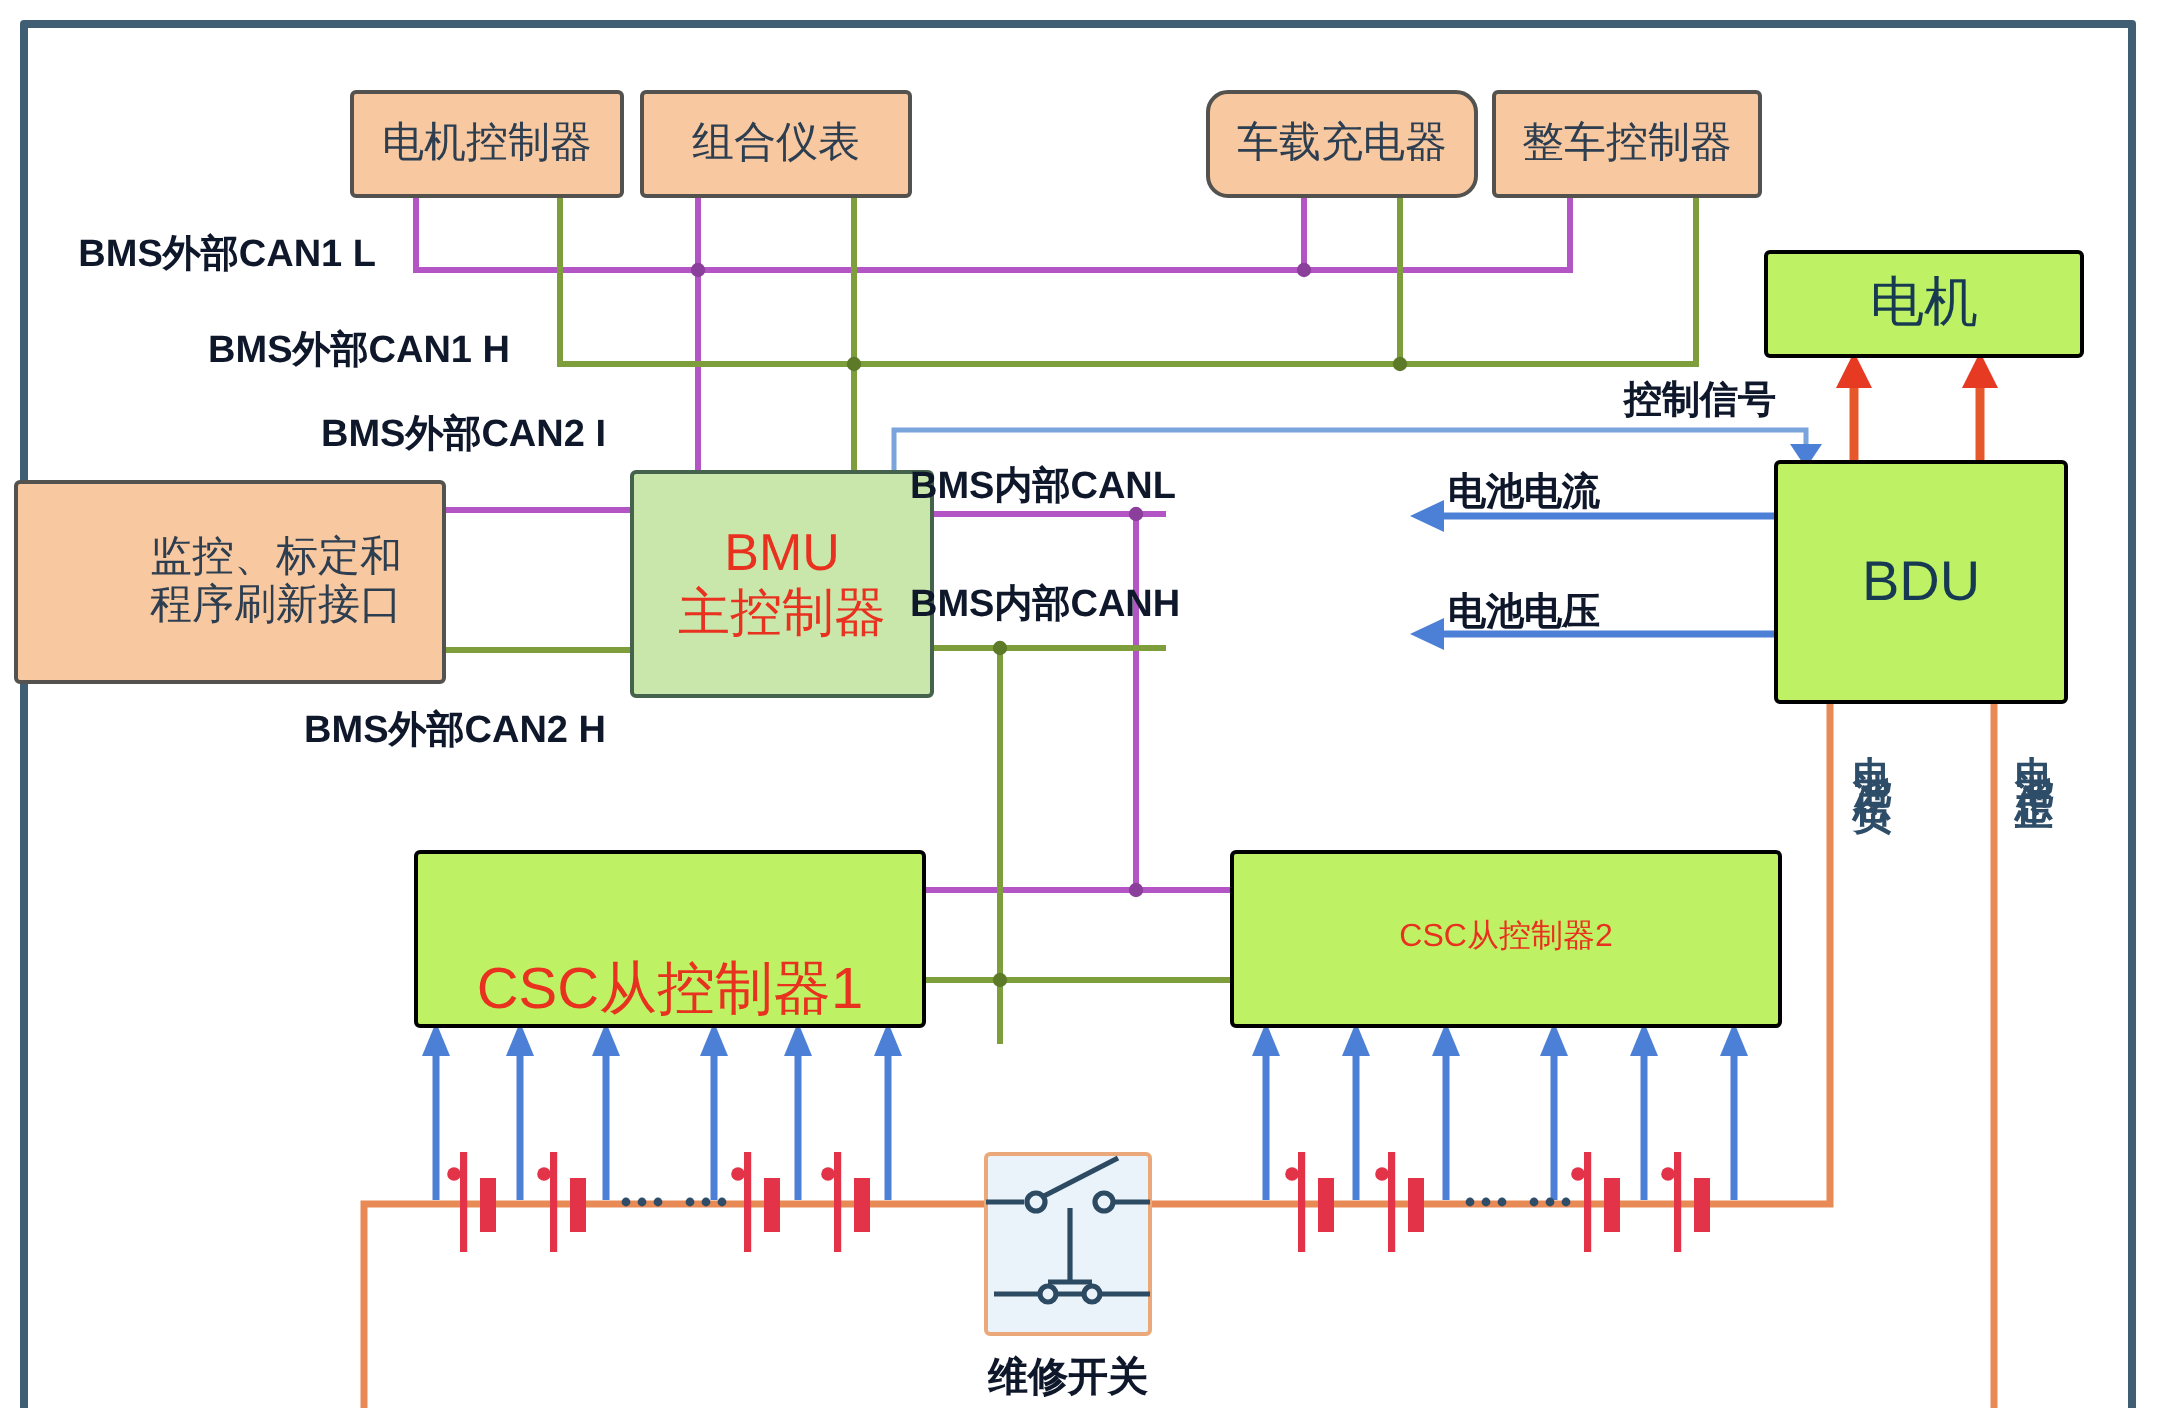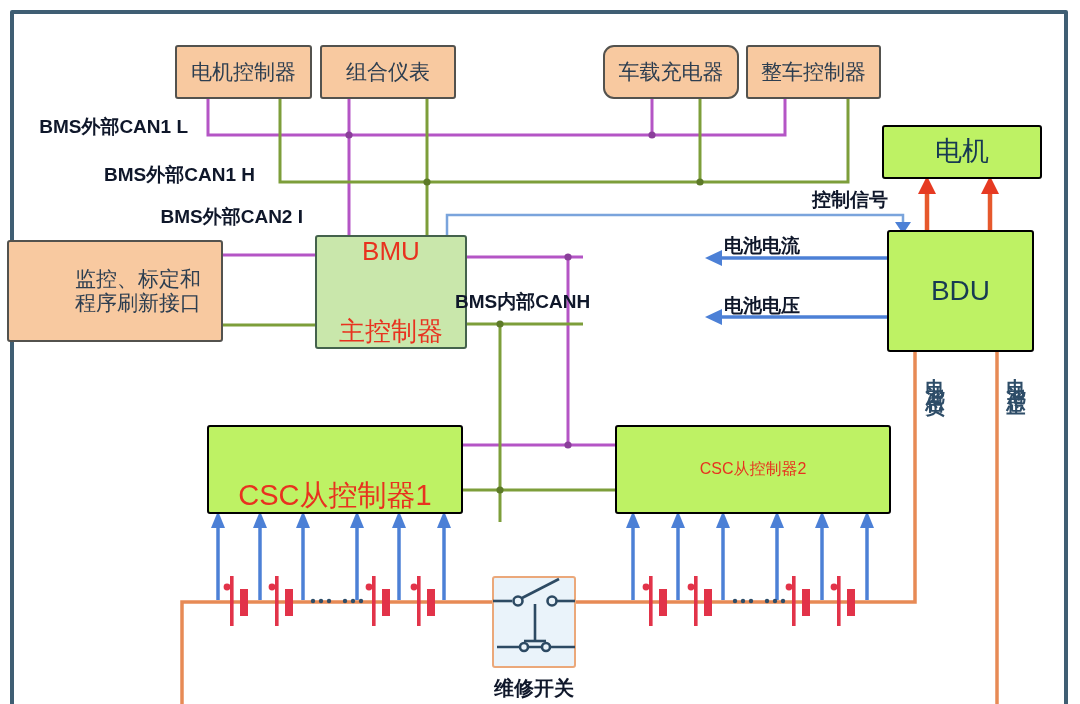--- a/index.html
+++ b/index.html
@@ -213,37 +213,39 @@
   <div class="box orange" style="left:746px;top:45px;width:131px;height:50px;">
     <span>整车控制器</span>
   </div>
   <div class="box cyan" style="left:882px;top:125px;width:156px;height:50px;font-size:27px;">
     <span>电机</span>
   </div>
   <div class="box orange" style="left:7px;top:240px;width:166px;height:98px;font-size:21px;padding-left:46px;">
     <span>监控、标定和</span>
     <span>程序刷新接口</span>
   </div>
-  <div class="box green" style="left:315px;top:235px;width:148px;height:110px;font-size:26px;justify-content:space-between;">
+  <div class="box green" style="left:315px;top:235px;width:148px;height:110px;font-size:26px;">
     <span>BMU</span>
     <span>主控制器</span>
   </div>
   <div class="box cyan" style="left:887px;top:230px;width:143px;height:118px;font-size:28px;">
     <span>BDU</span>
   </div>
   <div class="box cyan redtext" style="left:207px;top:425px;width:252px;height:85px;font-size:29px;justify-content:flex-end;">
     <span>CSC从控制器1</span>
   </div>
   <div class="box cyan redtext" style="left:615px;top:425px;width:272px;height:85px;font-size:16px;">
     <span>CSC从控制器2</span>
   </div>
 
   <div class="lbl r" style="left:28px;top:114px;width:160px;">BMS外部CAN1 L</div>
   <div class="lbl r" style="left:95px;top:162px;width:160px;">BMS外部CAN1 H</div>
   <div class="lbl r" style="left:143px;top:204px;width:160px;">BMS外部CAN2 I</div>
+  <div class="lbl r" style="left:143px;top:352px;width:160px;">BMS外部CAN2 H</div>
+  <div class="lbl c" style="left:455px;top:230px;width:130px;">BMS内部CANL</div>
   <div class="lbl c" style="left:455px;top:289px;width:130px;">BMS内部CANH</div>
   <div class="lbl r" style="left:800px;top:187px;width:88px;">控制信号</div>
   <div class="lbl c" style="left:722px;top:233px;width:80px;">电池电流</div>
   <div class="lbl c" style="left:722px;top:293px;width:80px;">电池电压</div>
   <div class="vlabel" style="left:922px;top:362px;">电池总负</div>
   <div class="vlabel" style="left:1003px;top:362px;">电池总正</div>
   <div class="lbl c" style="left:479px;top:675px;width:110px;font-size:20px;">维修开关</div>
 </div>
 
 </body></html>

